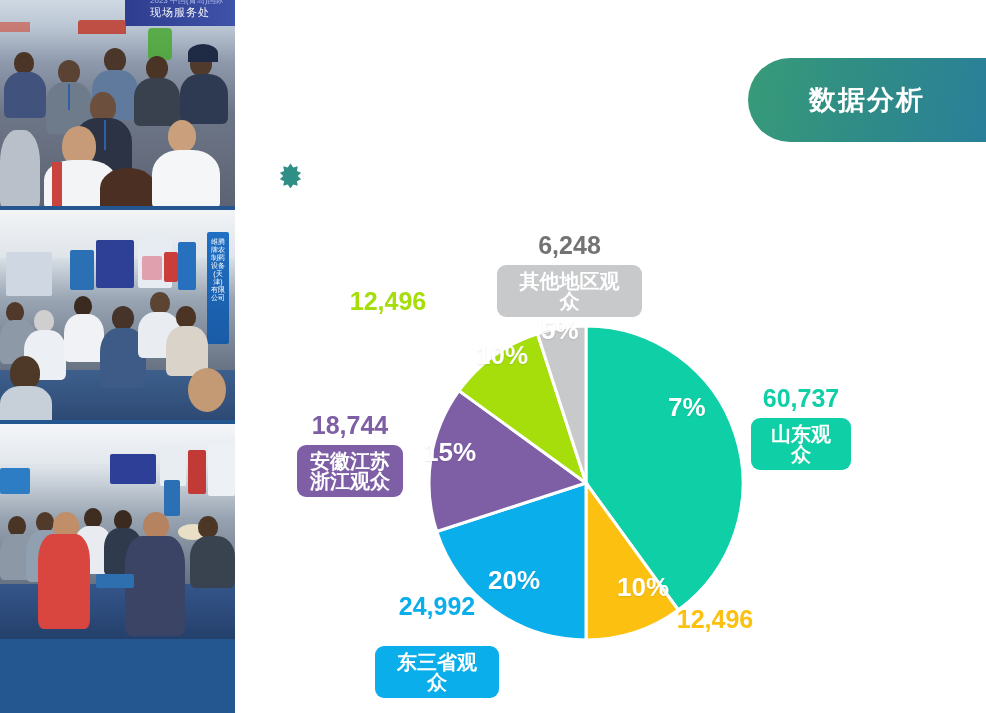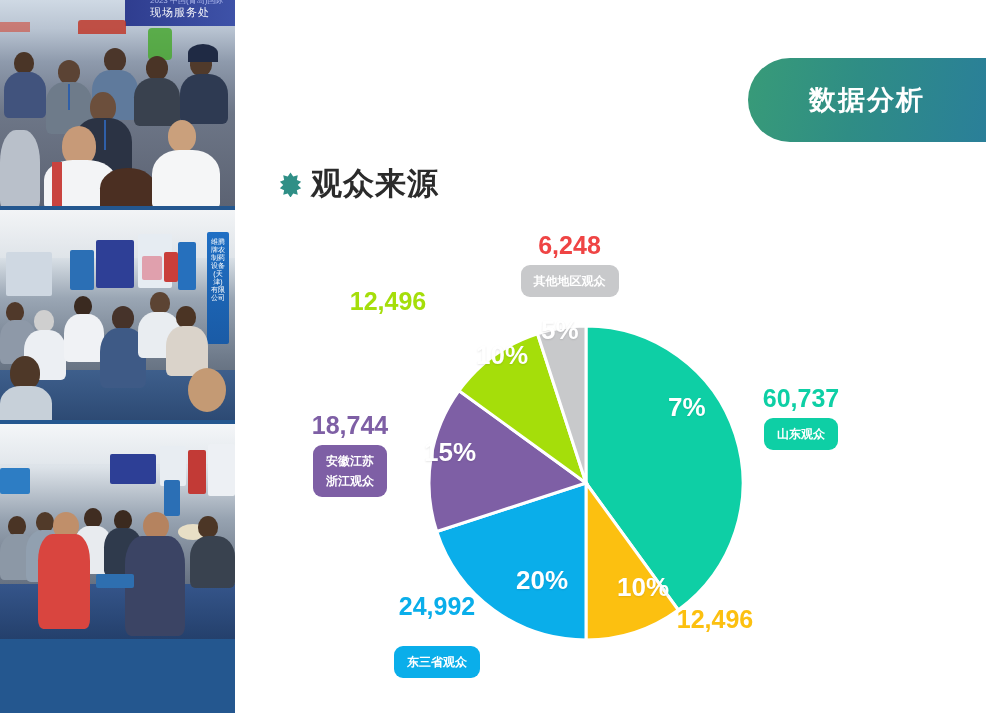--- a/index.html
+++ b/index.html
@@ -114,21 +114,21 @@
   .slice-pct {
     position:absolute; color:#ffffff; font-weight:bold; font-size:26px;
     text-shadow:0 1px 2px rgba(0,0,0,.10);
   }
 
   
   .lbl { position:absolute; display:flex; flex-direction:column; align-items:center; }
   .lbl-value { font-size:25px; font-weight:bold; letter-spacing:0px; line-height:30px; }
   .lbl-pill {
     margin-top:5px; border-radius:9px; padding:6px 13px;
-    color:#ffffff; font-size:12px; font-weight:bold; line-height:20px;
+    color:#ffffff; font-size:20px; font-weight:bold; line-height:20px;
     text-align:center; white-space:pre-line;
   }
 </style>
 </head>
 <body>
 
 <div id="root">
 
   <div class="photo-strip">
 
@@ -234,21 +234,20 @@
   <div class="header-banner">
     <span class="header-banner-title">数据分析</span>
   </div>
 
   <div class="section-title-row">
     <span>
       <svg class="star-icon" viewBox="0 0 24 24" aria-hidden="true">
         <path fill="#2f8f86" d="M12 0.5 L14.6 4.3 L19 3.2 L18.1 7.6 L22.2 9.4 L19 12.5 L22.2 15.6 L18.1 17.4 L19 21.8 L14.6 20.7 L12 24.5 L9.4 20.7 L5 21.8 L5.9 17.4 L1.8 15.6 L5 12.5 L1.8 9.4 L5.9 7.6 L5 3.2 L9.4 4.3 Z"></path>
       </svg>
     </span>
-    <span class="section-title-text">观众来源</span>
   </div>
 
   <div class="pie-wrap">
     <svg class="pie-svg" width="986" height="713">
       
       
     </svg>
 
     <svg class="pie-svg" width="986" height="713">
       <rect x="420" y="315" width="340" height="340" fill="#ffffff"></rect>
@@ -257,28 +256,28 @@
           <path d="M586,483 L678.3,610.0 A157,157 0 0 1 586.0,640.0 Z" fill="#fcc010" stroke="#ffffff" stroke-width="3"></path>
           <path d="M586,483 L586.0,640.0 A157,157 0 0 1 436.7,531.5 Z" fill="#0aaeea" stroke="#ffffff" stroke-width="3"></path>
           <path d="M586,483 L436.7,531.5 A157,157 0 0 1 459.0,390.7 Z" fill="#7e5fa5" stroke="#ffffff" stroke-width="3"></path>
           <path d="M586,483 L459.0,390.7 A157,157 0 0 1 537.5,333.7 Z" fill="#a5de0a" stroke="#ffffff" stroke-width="3"></path>
           <path d="M586,483 L537.5,333.7 A157,157 0 0 1 586.0,326.0 Z" fill="#c8c9cb" stroke="#ffffff" stroke-width="3"></path>
         </g>
     </svg>
 
     <span class="slice-pct" style="left:668px; top:392px;">7%</span>
     <span class="slice-pct" style="left:617px; top:572px;">10%</span>
-    <span class="slice-pct" style="left:516px; top:565px;">20%</span>
+    <span class="slice-pct" style="left:488px; top:565px;">20%</span>
     <span class="slice-pct" style="left:424px; top:437px;">15%</span>
     <span class="slice-pct" style="left:476px; top:340px;">10%</span>
     <span class="slice-pct" style="left:541px; top:315px;">5%</span>
   </div>
 
   <div class="lbl" style="left:497px; top:230px; width:145px;">
-    <span class="lbl-value" style="color:#ef4444;">6,248</span>
+    <span class="lbl-value" style="color:#737373;">6,248</span>
     <span class="lbl-pill" style="background:#c8c9cb;">其他地区观众</span>
   </div>
 
   <div class="lbl" style="left:308px; top:286px; width:160px;">
     <span class="lbl-value" style="color:#a5de0a;">12,496</span>
   </div>
 
   <div class="lbl" style="left:294px; top:410px; width:112px;">
     <span class="lbl-value" style="color:#7e5fa5;">18,744</span>
     <span class="lbl-pill" style="background:#7e5fa5;">安徽江苏

